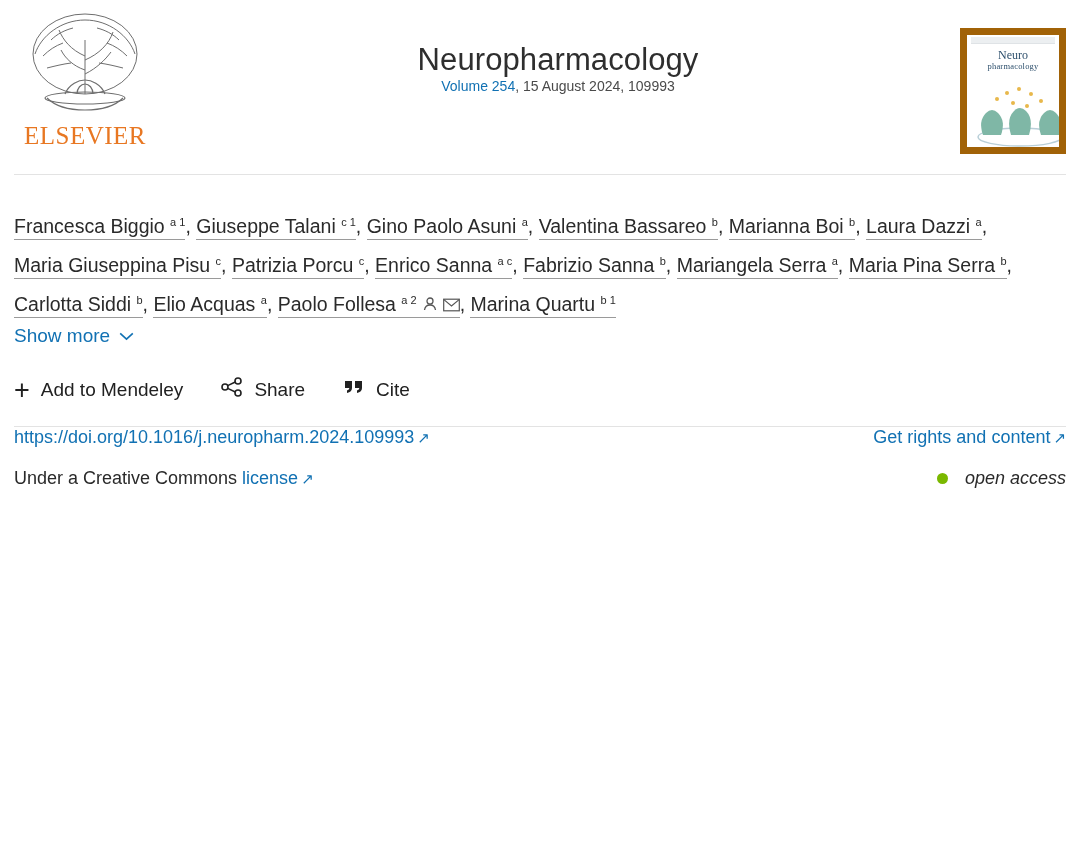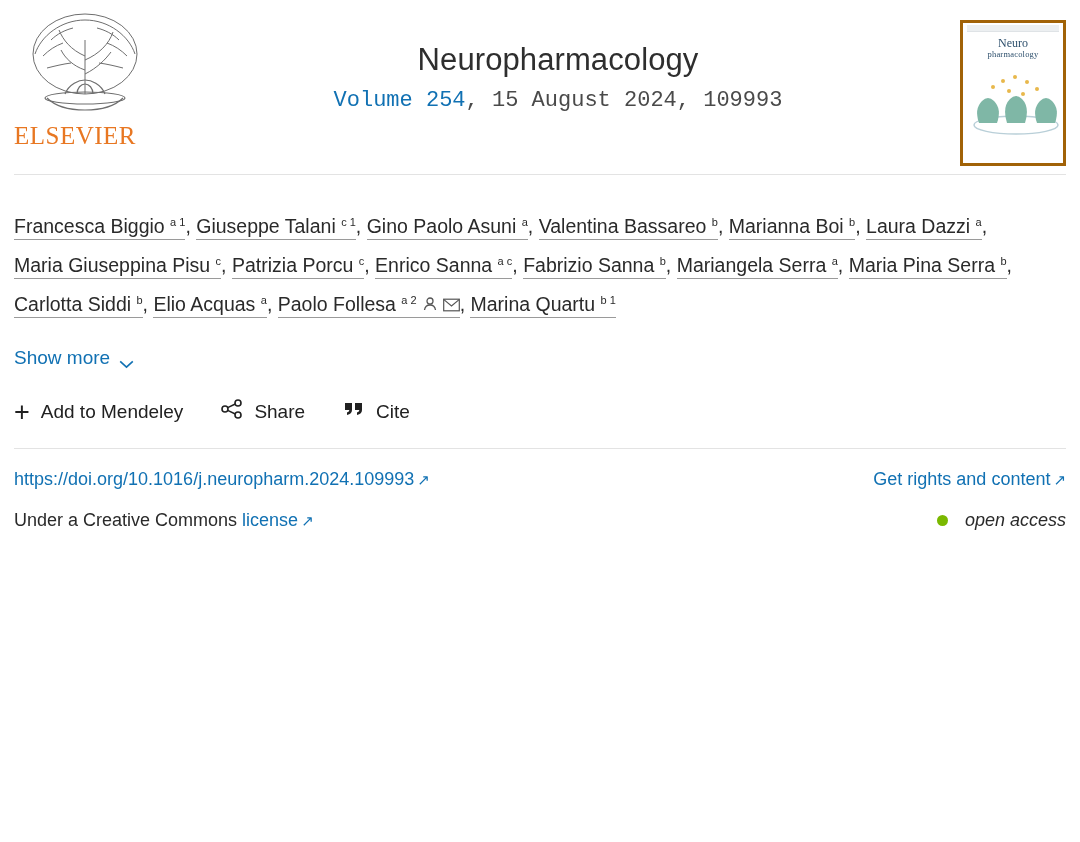--- a/index.html
+++ b/index.html
@@ -22,21 +22,21 @@
   .header {
     display: flex;
     align-items: flex-start;
     justify-content: space-between;
     padding-top: 8px;
     height: 168px;
   }
   .elsevier-logo {
     width: 142px;
     flex: 0 0 142px;
-    text-align: left;
+    text-align: center;
     padding-top: 2px;
   }
   .elsevier-tree {
     width: 128px;
     height: 116px;
     margin: 0 auto;
     display: block;
   }
   .elsevier-word {
     font-family: "Liberation Serif", serif;
@@ -51,36 +51,35 @@
     text-align: center;
     padding-top: 34px;
   }
   .journal-title {
     font-size: 31px;
     font-weight: 400;
     color: #2e2e2e;
     letter-spacing: 0.1px;
   }
   .journal-meta {
-    margin-top: 10px;
-    font-size: 22px;
+    margin-top: 0;
+    font-size: 14px;
     color: #4a4a4a;
-    font-family: Liberation Mono, monospace;
   }
   .journal-meta a {
     color: #1171b3;
     text-decoration: none;
   }
   .cover-thumb {
     flex: 0 0 106px;
     width: 106px;
-    height: 146px;
-    border: 3px solid #a16207;
+    height: 126px;
+    border: 7px solid #a16207;
     background: #ffffff;
-    margin-top: 12px;
+    margin-top: 20px;
     overflow: hidden;
     position: relative;
   }
   .cover-thumb .cv-top {
     font-family: "Liberation Serif", serif;
     text-align: center;
     padding-top: 14px;
     line-height: 1.05;
   }
   .cover-thumb .cv-t1 { font-size: 12px; color: #2d4f6c; }
@@ -127,25 +126,24 @@
     line-height: 0;
   }
   .sep { color: #2a2a2a; }
   .mini-icon {
     display: inline-block;
     vertical-align: -1px;
     margin-left: 5px;
   }
 
   .show-more {
-    margin-top: 22px;
     color: #1171b3;
     font-size: 19px;
     display: inline-flex;
-    align-items: flex-end;
+    align-items: center;
     gap: 9px;
     cursor: pointer;
   }
   .chev {
     display: inline-block;
     width: 15px; height: 9px;
   }
 
   
   .actions {
@@ -166,21 +164,20 @@
     font-size: 27px;
     line-height: 18px;
     color: #212121;
     font-weight: 300;
   }
 
   
   .doi-row {
     margin-top: 24px;
     border-top: 1px solid #e3e3e3;
-    padding-top: 20px;
     display: flex;
     justify-content: space-between;
     align-items: baseline;
     font-size: 18px;
   }
   .doi-link, .rights-link {
     color: #1171b3;
     text-decoration: none;
     cursor: pointer;
   }

